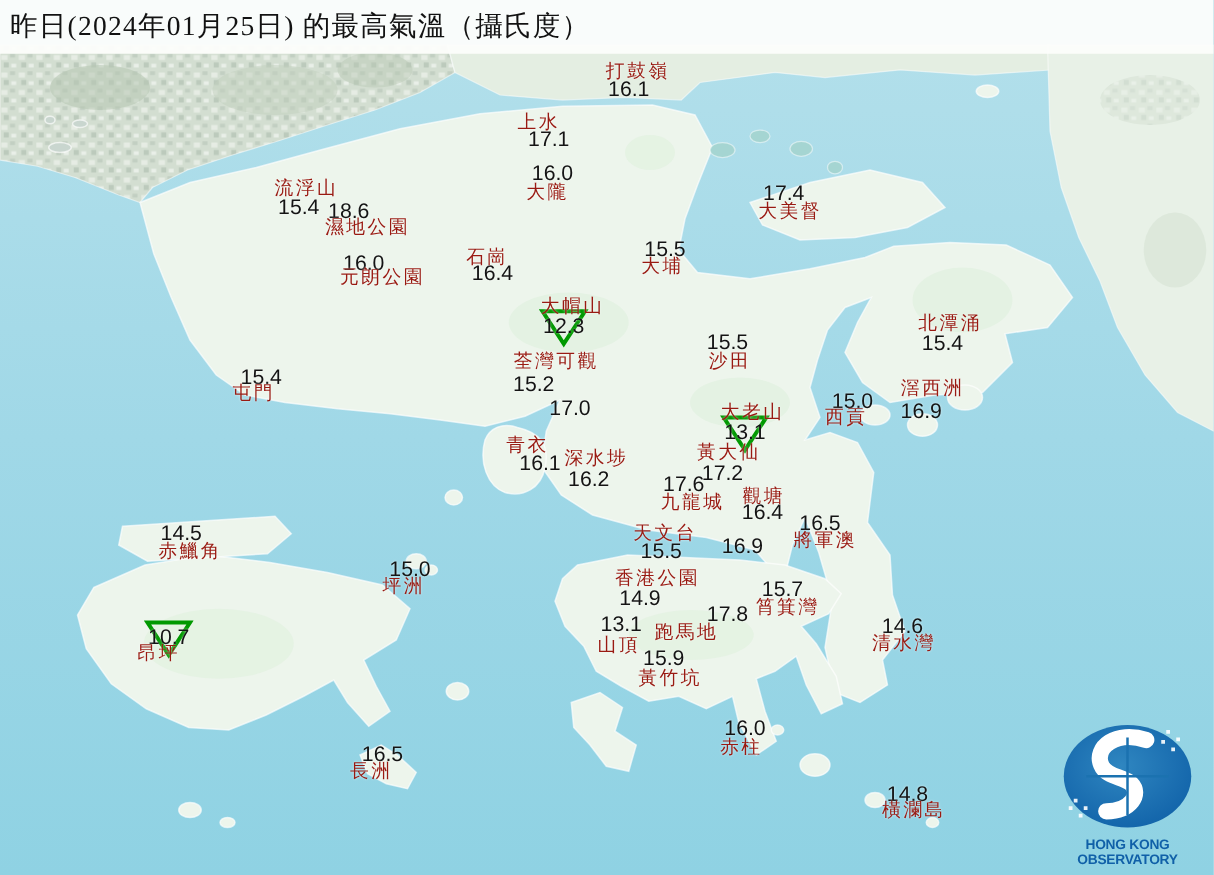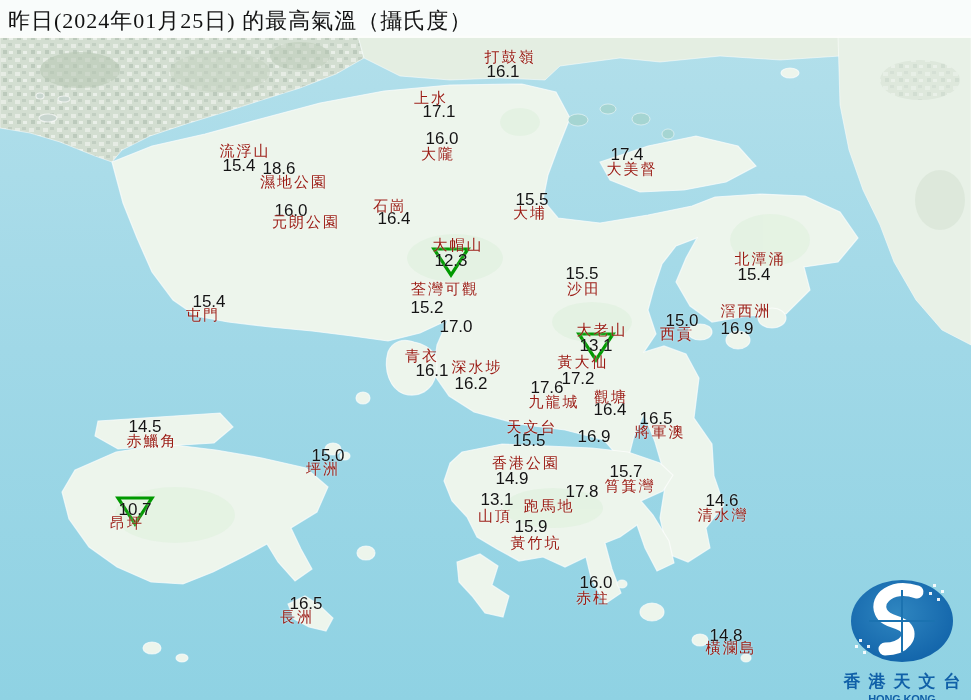--- a/index.html
+++ b/index.html
@@ -1,19 +1,19 @@
 <!DOCTYPE html>
 <html style="--name-color: #991a12; --value-color: #141414; --logo-blue: #1060a8;"><head>
 <meta charset="utf-8">
 <style>
   html,body{margin:0;padding:0;background:#dfe9ee;}
   .stage{position:relative;width:971px;height:700px;overflow:hidden;background:#9ed7e6;
          font-family:"Liberation Sans",sans-serif;}
   .map-svg{position:absolute;left:0;top:0;}
-  .titlebar{position:absolute;left:0;top:0;width:971px;height:38px;
+  .titlebar{position:absolute;left:0;top:0;width:971px;height:43px;
             background:rgba(252,253,251,0.96);}
   .title{position:absolute;left:8px;top:6px;white-space:nowrap;
          font-family:"Liberation Serif","DejaVu Serif",serif;
          font-size:22px;color:#121212;letter-spacing:1px;}
   .label-layer{position:absolute;left:0;top:0;width:971px;height:700px;}
   .st-name{position:absolute;transform:translate(-50%,-50%);white-space:nowrap;
            font-family:Liberation Serif, serif;
            font-size:15px;letter-spacing:2px;font-weight:500;
            color:var(--name-color,#991a12);
            text-shadow:0 0 2px rgba(255,255,255,.75);}
@@ -241,17 +241,16 @@
         <rect x="100" y="7" width="3" height="3"></rect>
           <rect x="108" y="13" width="3" height="3"></rect>
         <rect x="96" y="15" width="3" height="3"></rect>
           <rect x="104" y="21" width="3" height="3"></rect>
         <rect x="30" y="74" width="3" height="3"></rect>
           <rect x="22" y="68" width="3" height="3"></rect>
         <rect x="34" y="68" width="3" height="3"></rect>
           <rect x="26" y="62" width="3" height="3"></rect>
       </g>
     </svg>
-    <div class="logo-zh">香港天文台</div>
     <div class="logo-en">HONG KONG OBSERVATORY</div>
   </div>
 
 </div>
 
 </body></html>

